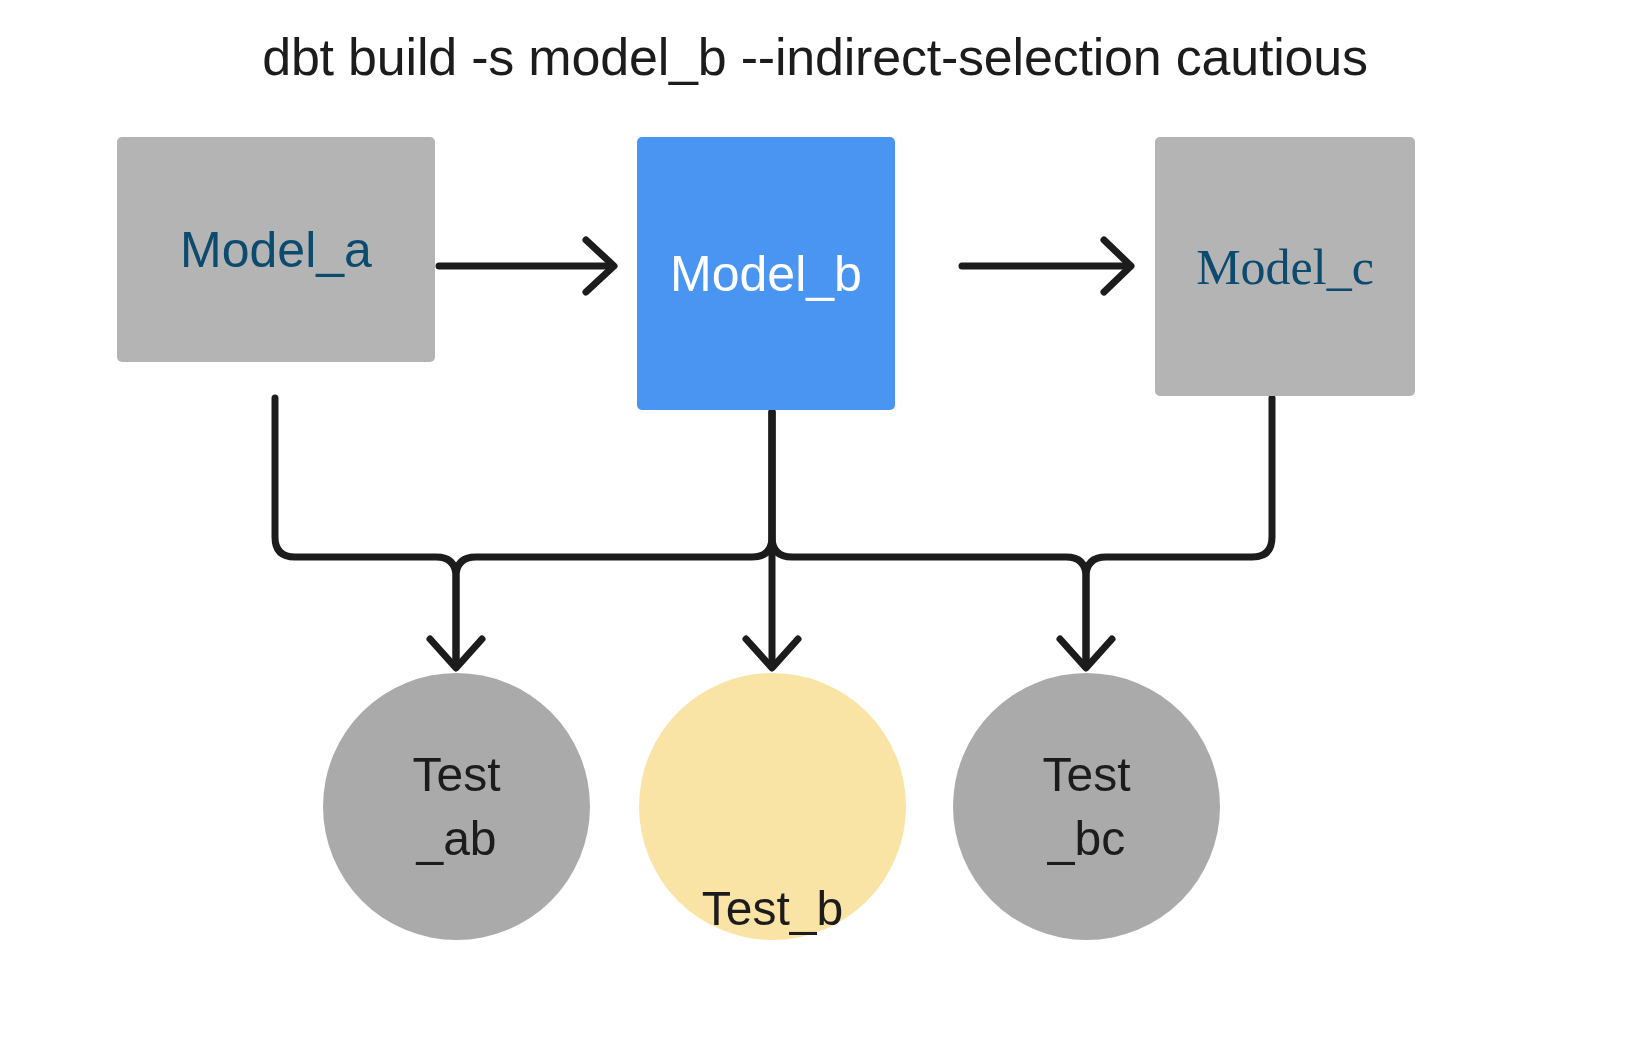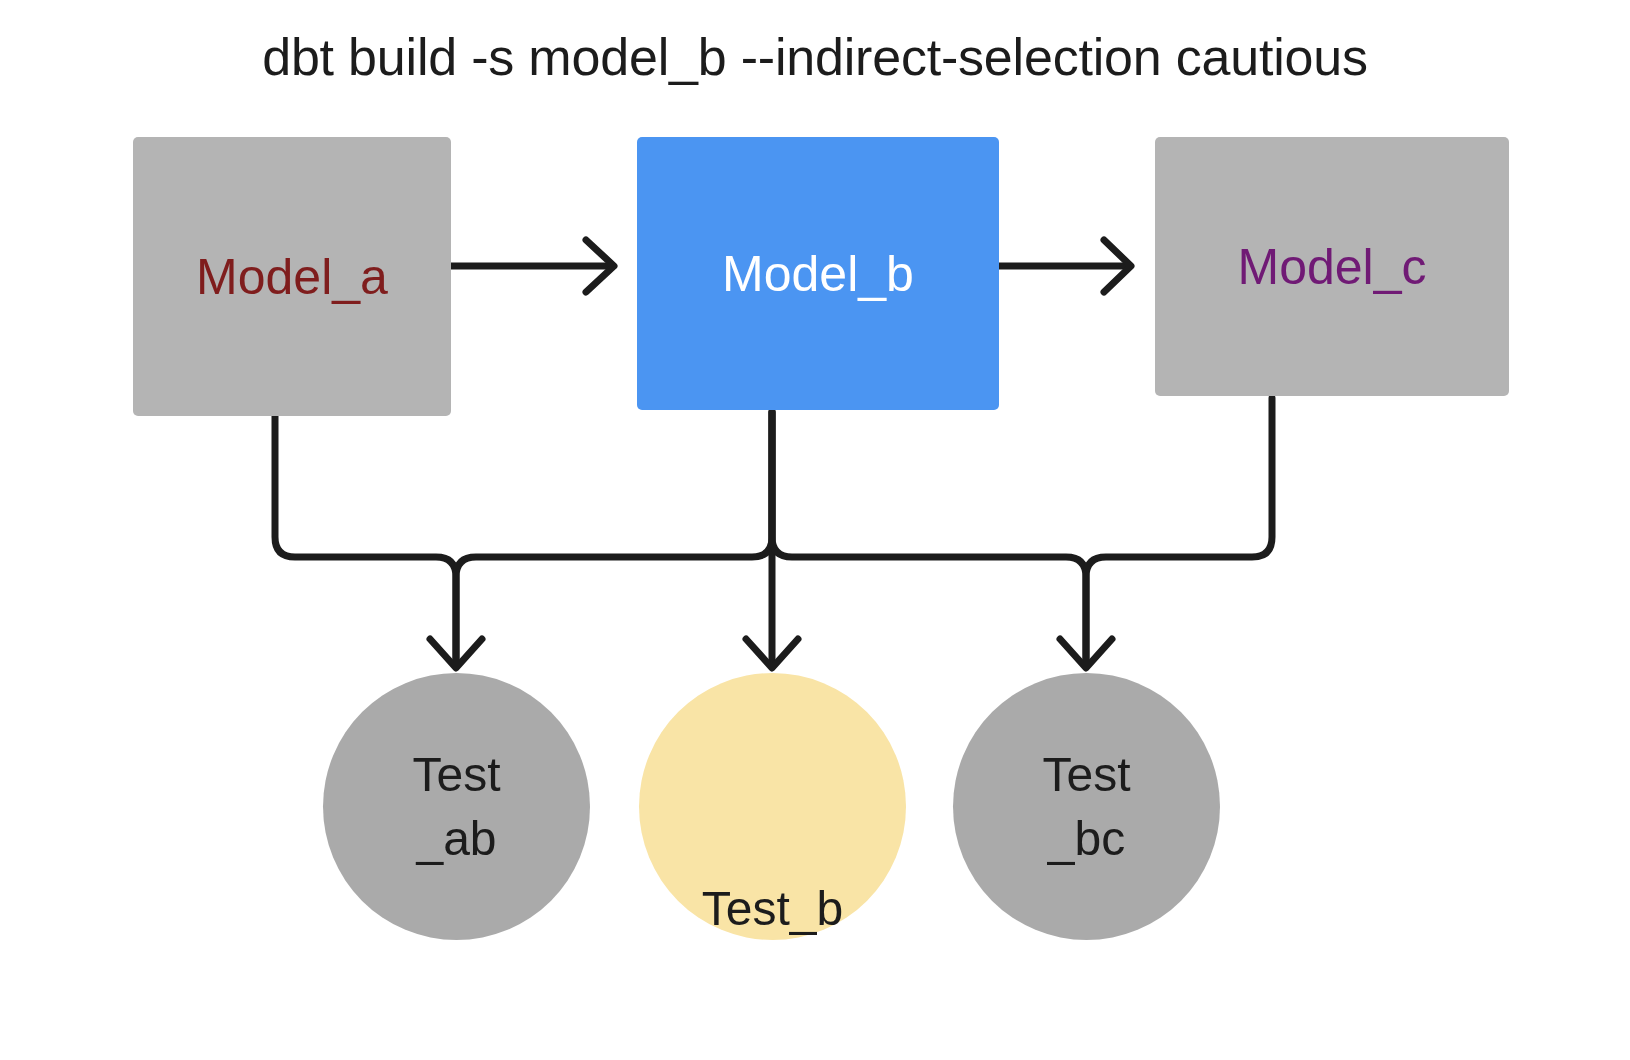--- a/index.html
+++ b/index.html
@@ -84,29 +84,29 @@
       <path d="M 772 412 L 772 666"></path>
       <path d="M 746 639 L 772 668 L 798 639"></path>
 
       <path d="M 772 412 L 772 537 Q 772 557 792 557 L 1066 557 Q 1086 557 1086 577 L 1086 666"></path>
       <path d="M 1060 639 L 1086 668 L 1112 639"></path>
 
       <path d="M 1272 398 L 1272 537 Q 1272 557 1252 557 L 1106 557 Q 1086 557 1086 577 L 1086 666"></path>
     </g>
   </svg>
 
-  <div class="node node-model" style="left:133px; top:137px; width:318px; height:279px; background:#b4b4b4; color:#7f1d1d;">
+  <div class="node node-model" style="left:117px; top:137px; width:318px; height:225px; background:#b4b4b4; color:#0c4a6e;">
     <span class="node-label">Model_a</span>
   </div>
 
-  <div class="node node-model" style="left:637px; top:137px; width:362px; height:273px; background:#4b95f2; color:#ffffff;">
+  <div class="node node-model" style="left:637px; top:137px; width:258px; height:273px; background:#4b95f2; color:#ffffff;">
     <span class="node-label">Model_b</span>
   </div>
 
-  <div class="node node-model" style="left:1155px; top:137px; width:354px; height:259px; background:#b4b4b4; color:#701a75;">
+  <div class="node node-model" style="left:1155px; top:137px; width:260px; height:259px; background:#b4b4b4; color:#0c4a6e;font-family:Liberation Serif, serif;">
     <span class="node-label">Model_c</span>
   </div>
 
   <div class="node node-test" style="left:323px; top:673px; width:267px; height:267px; background:#aaaaaa; color:#1c1c1c;">
     <span class="node-label">Test
 _ab</span>
   </div>
 
   <div class="node node-test" style="left:639px; top:673px; width:267px; height:267px; background:#f9e4a6; color:#1c1c1c;align-items:flex-end;">
     <span class="node-label">Test_b</span>

